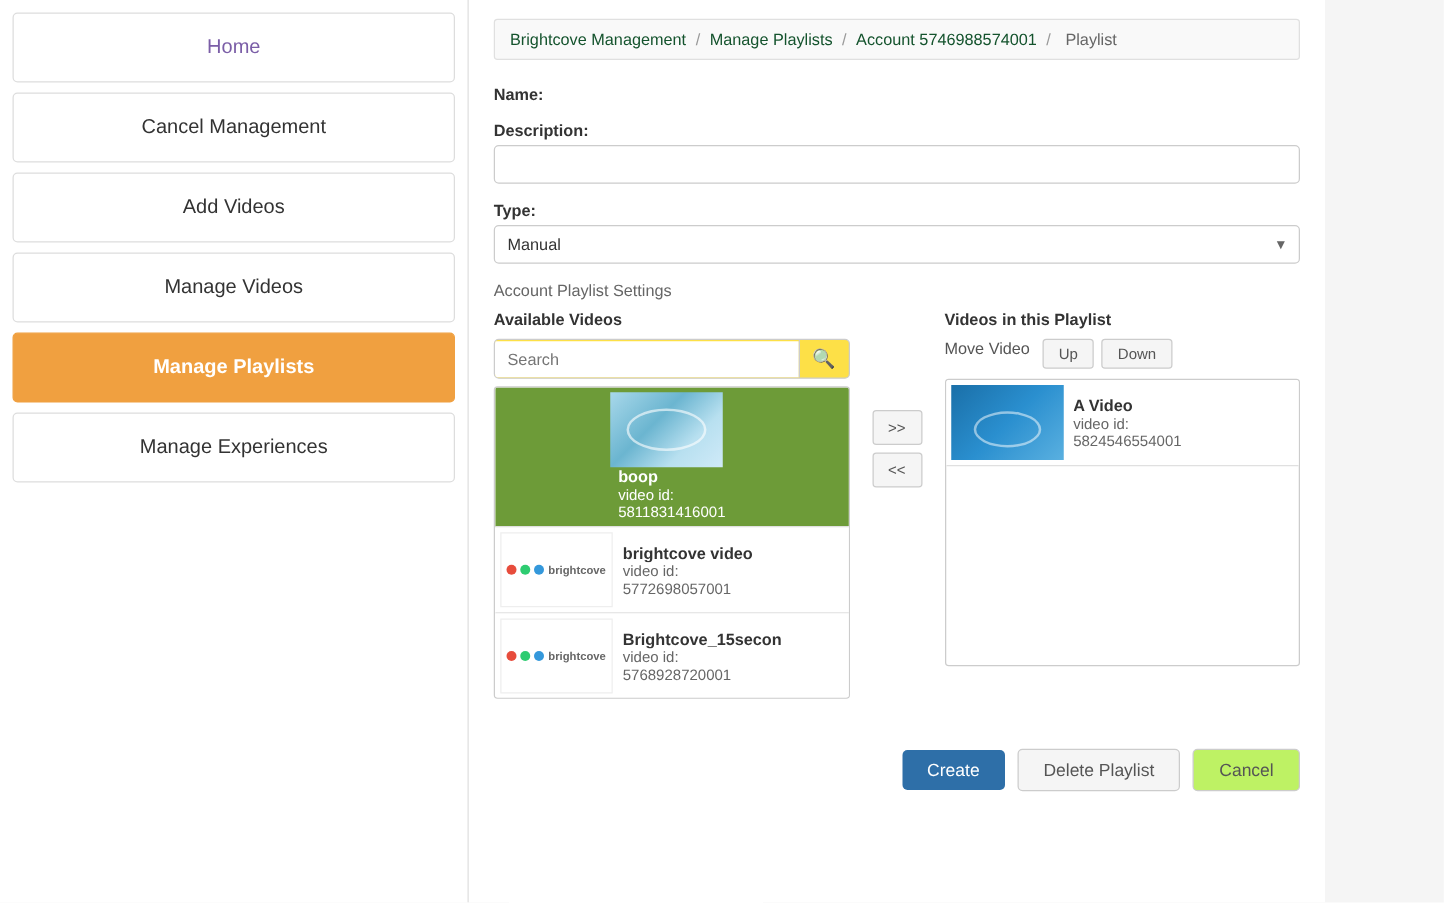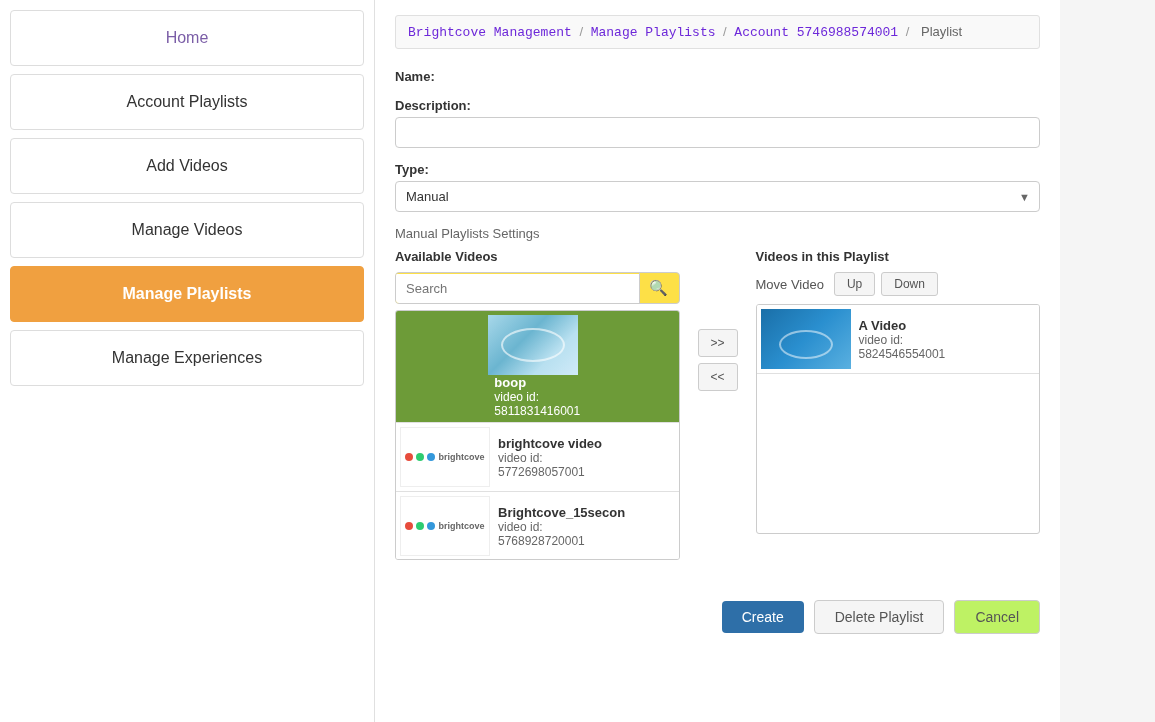--- a/index.html
+++ b/index.html
@@ -12,21 +12,21 @@
     .sidebar-item { display: flex; align-items: center; justify-content: center; padding: 18px 10px; border: 1px solid #ddd; border-radius: 4px; margin-bottom: 8px; cursor: pointer; background: #fff; font-size: 16px; color: #333; }
     .sidebar-item.active { background: #f0a040; border-color: #f0a040; color: #fff; font-weight: bold; }
     .sidebar-item.home-item { color: #7b5ea7; }
 
     
     .main-content { flex: 1; padding: 15px 20px; overflow-y: auto; }
 
     
     .breadcrumb { font-size: 13px; color: #666; margin-bottom: 20px; padding: 8px 12px; background: #f9f9f9; border: 1px solid #e0e0e0; border-radius: 3px; }
     .breadcrumb span { color: #999; margin: 0 4px; }
-    .breadcrumb a { color: #6d28d9; text-decoration: none; font-family: Liberation Mono, monospace; }
+    .breadcrumb a { color: #14532d; text-decoration: none; }
     .breadcrumb .current { color: #666; }
 
     
     .field-group { margin-bottom: 14px; }
     .field-label { font-weight: bold; font-size: 13px; margin-bottom: 4px; display: block; }
     .field-input { width: 100%; border: 1px solid #ccc; border-radius: 4px; padding: 7px 10px; font-size: 13px; color: #333; outline: none; }
     .field-select { width: 100%; border: 1px solid #ccc; border-radius: 4px; padding: 7px 10px; font-size: 13px; color: #333; background: #fff; appearance: none; -webkit-appearance: none; outline: none; cursor: pointer; }
     .select-wrapper { position: relative; }
     .select-wrapper::after { content: "▼"; position: absolute; right: 10px; top: 50%; transform: translateY(-50%); font-size: 11px; color: #666; pointer-events: none; }
 
@@ -58,21 +58,21 @@
     .video-name { font-size: 13px; font-weight: bold; white-space: nowrap; overflow: hidden; text-overflow: ellipsis; }
     .video-meta { font-size: 12px; color: #666; }
     .video-item.selected .video-name { color: #fff; }
 
     
     .arrow-buttons { display: flex; flex-direction: column; gap: 6px; justify-content: center; align-items: center; padding: 0 8px; margin-top: 80px; }
     .arrow-btn { border: 1px solid #ccc; background: #f5f5f5; padding: 6px 10px; border-radius: 3px; cursor: pointer; font-size: 12px; color: #555; min-width: 40px; text-align: center; }
 
     
     .playlist-videos { flex: 1; }
-    .move-video-bar { display: flex; align-items: center; gap: 6px; margin-bottom: 8px; }
+    .move-video-bar { display: flex; align-items: flex-start; gap: 6px; margin-bottom: 8px; }
     .move-label { font-size: 13px; color: #555; margin-right: 4px; }
     .move-btn { border: 1px solid #ccc; background: #f5f5f5; padding: 4px 12px; border-radius: 3px; cursor: pointer; font-size: 12px; color: #555; }
 
     .playlist-video-list { border: 1px solid #ccc; border-radius: 3px; overflow: hidden; min-height: 230px; max-height: 250px; overflow-y: auto; }
     .playlist-video-item { display: flex; align-items: center; padding: 4px; border-bottom: 1px solid #e0e0e0; background: #fff; }
 
     .video-thumb-blue { width: 90px; height: 60px; background: linear-gradient(135deg, #1a6fa8 0%, #2a8fcf 50%, #5ab0e0 100%); flex-shrink: 0; margin-right: 8px; position: relative; overflow: hidden; }
     .video-thumb-blue::before { content: ""; position: absolute; bottom: 10px; left: 50%; width: 50px; height: 25px; border-radius: 50%; border: 2px solid rgba(255,255,255,0.5); transform: translateX(-50%); }
 
     
@@ -87,21 +87,21 @@
     ::-webkit-scrollbar-thumb { background: #c0c0c0; border-radius: 4px; }
   </style>
 </head>
 <body>
 
 <div class="app-container">
 
   <div class="sidebar">
 
   <div class="sidebar-item home-item">Home</div>
-      <div class="sidebar-item">Account Playlists</div>
+      <div class="sidebar-item">Cancel Management</div>
       <div class="sidebar-item">Add Videos</div>
       <div class="sidebar-item">Manage Videos</div>
       <div class="sidebar-item active">Manage Playlists</div>
       <div class="sidebar-item">Manage Experiences</div>
     </div>
 
   <div class="main-content">
 
     <div class="breadcrumb">
       
@@ -120,21 +120,21 @@
       <label class="field-label">Type:</label>
       <div class="select-wrapper">
         <select class="field-select">
           <option>Manual</option>
           <option>Smart</option>
         </select>
       </div>
     </div>
 
     <div class="playlist-section">
-      <div class="playlist-section-title">Manual Playlists Settings</div>
+      <div class="playlist-section-title">Account Playlist Settings</div>
 
       <div class="columns-layout">
 
         <div class="available-videos">
           <div class="panel-title">Available Videos</div>
           <div class="search-bar">
             <input class="search-input" type="text" placeholder="Search" style="">
             <button class="search-btn">🔍</button>
           </div>
           <div class="video-list">

